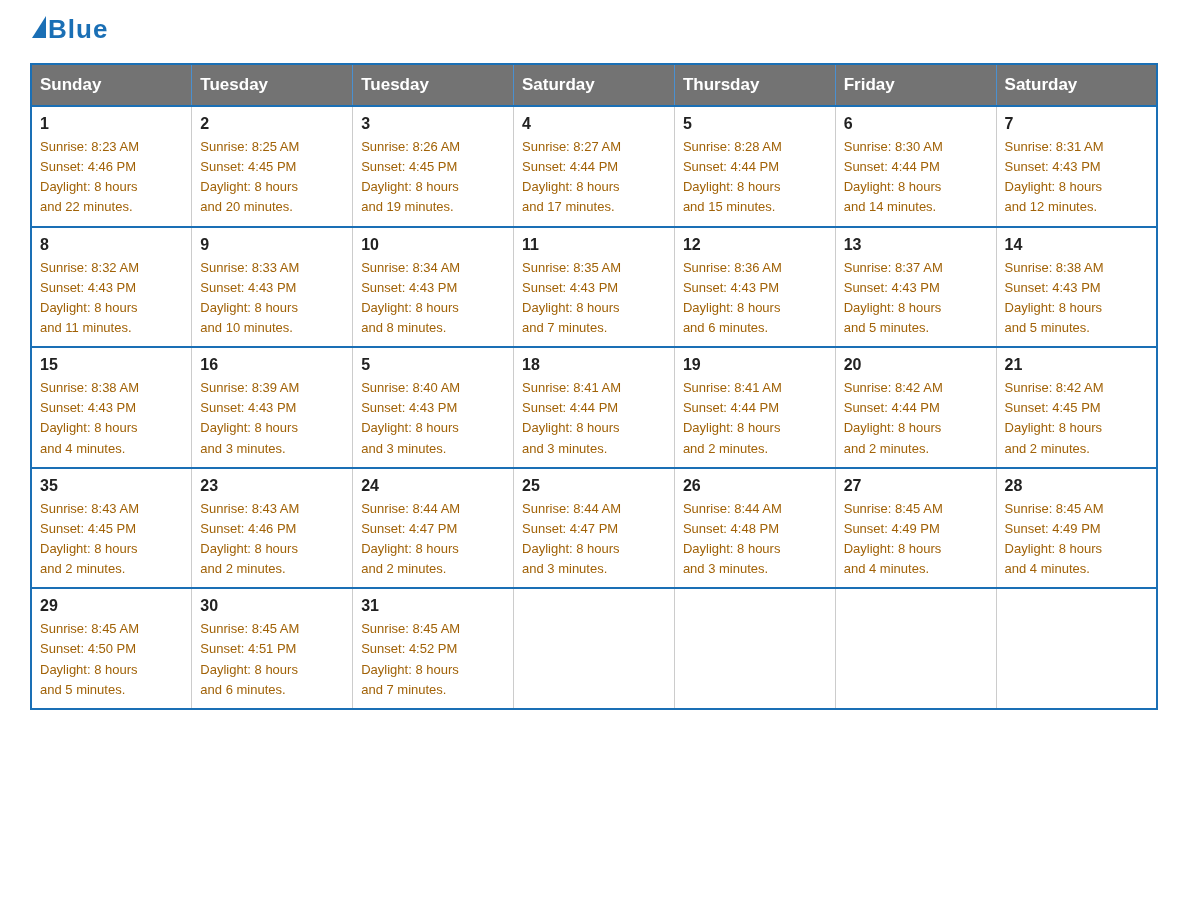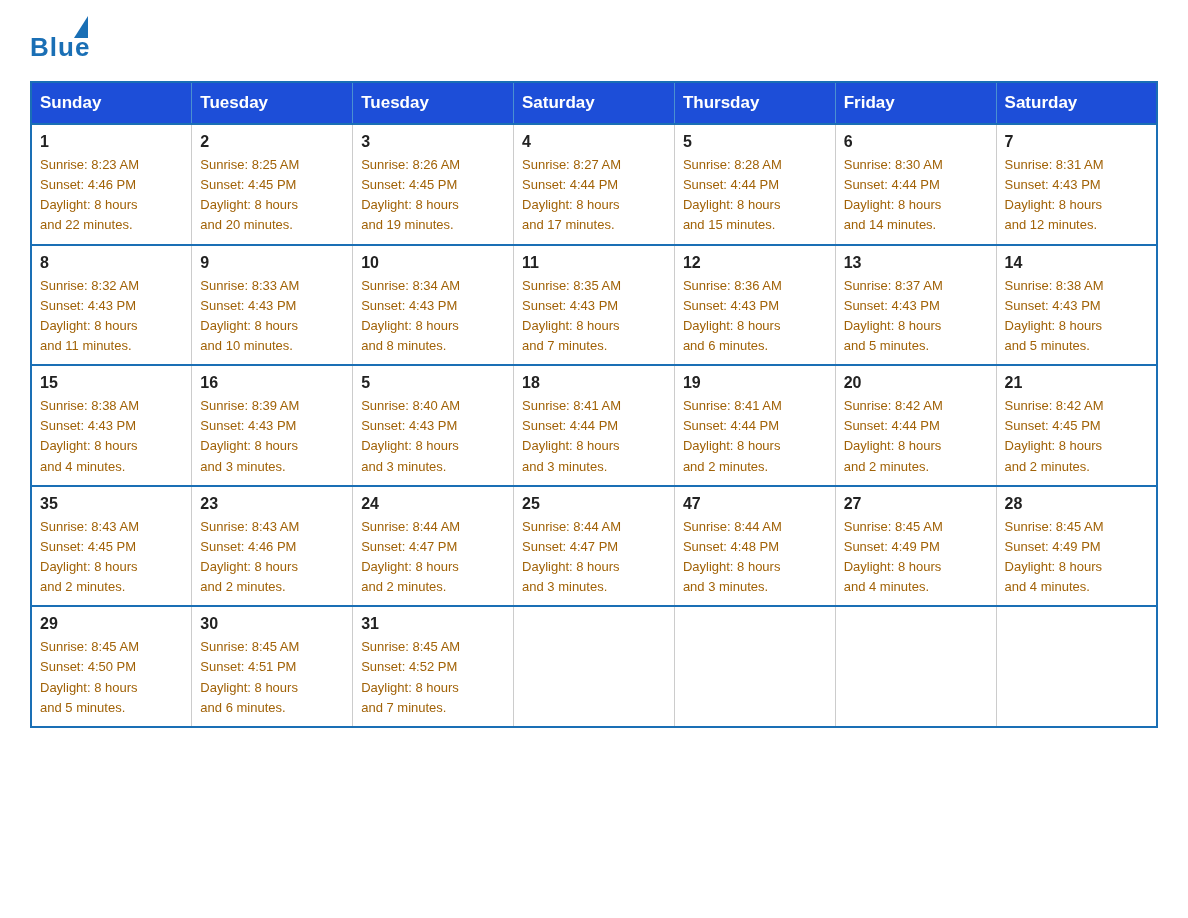--- a/index.html
+++ b/index.html
@@ -11,22 +11,21 @@
       padding: 20px 30px;
     }
     .header {
       display: flex;
       justify-content: space-between;
       align-items: flex-start;
       margin-bottom: 18px;
     }
     .logo {
       display: flex;
-      flex-direction: column;
-      align-items: flex-end;
+      align-items: flex-start;
     }
     .logo-text {
       display: flex;
       align-items: center;
       font-size: 26px;
       font-weight: bold;
       color: #333;
     }
     .logo-general { color: #333; }
     .logo-blue { color: #1a6fb5; }
@@ -59,21 +58,21 @@
       font-size: 22px;
       color: #555;
       margin-top: 4px;
     }
     .calendar {
       width: 100%;
       border-collapse: collapse;
       border: 2px solid #1a6fb5;
     }
     .calendar thead th {
-      background-color: #1d4ed8;
+      background-color: #737373;
       color: #fff;
       font-size: 17px;
       font-weight: bold;
       padding: 10px 8px;
       text-align: left;
       border-right: 1px solid #4a90d0;
     }
     .calendar thead th:last-child { border-right: none; }
     .calendar tbody tr { border-top: 2px solid #1a6fb5; }
     .calendar tbody td {
@@ -233,21 +232,21 @@
         </td>
         <td>
           <span class="day-num">24</span>
           <div class="day-info">Sunrise: 8:44 AM<br>Sunset: 4:47 PM<br>Daylight: 8 hours<br>and 2 minutes.</div>
         </td>
         <td>
           <span class="day-num">25</span>
           <div class="day-info">Sunrise: 8:44 AM<br>Sunset: 4:47 PM<br>Daylight: 8 hours<br>and 3 minutes.</div>
         </td>
         <td>
-          <span class="day-num">47</span>
+          <span class="day-num">26</span>
           <div class="day-info">Sunrise: 8:44 AM<br>Sunset: 4:48 PM<br>Daylight: 8 hours<br>and 3 minutes.</div>
         </td>
         <td>
           <span class="day-num">27</span>
           <div class="day-info">Sunrise: 8:45 AM<br>Sunset: 4:49 PM<br>Daylight: 8 hours<br>and 4 minutes.</div>
         </td>
         <td>
           <span class="day-num">28</span>
           <div class="day-info">Sunrise: 8:45 AM<br>Sunset: 4:49 PM<br>Daylight: 8 hours<br>and 4 minutes.</div>
         </td>

